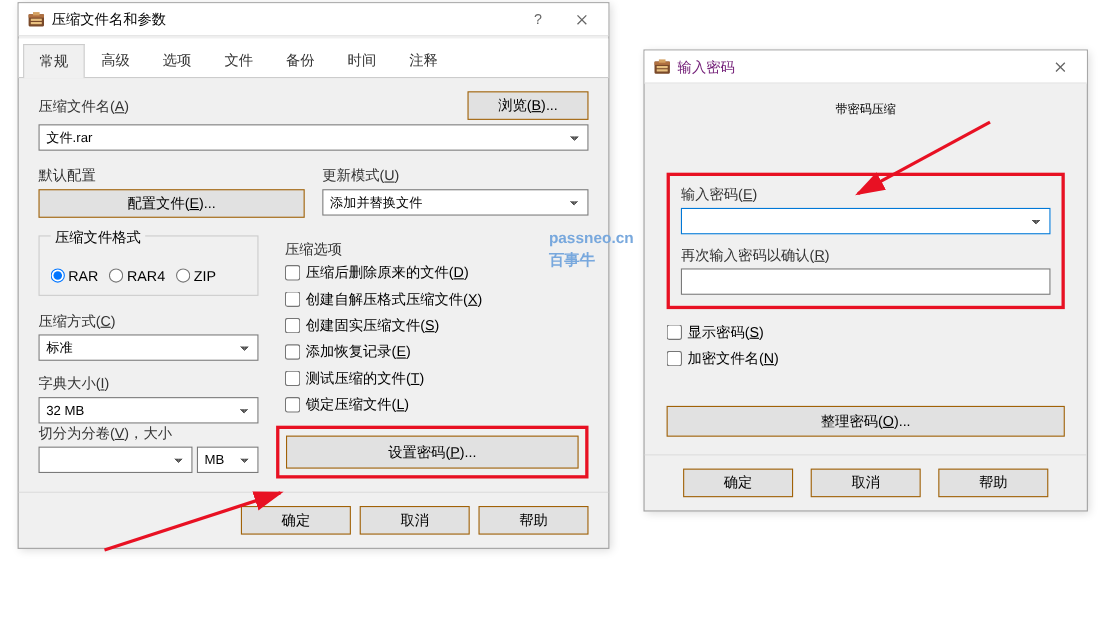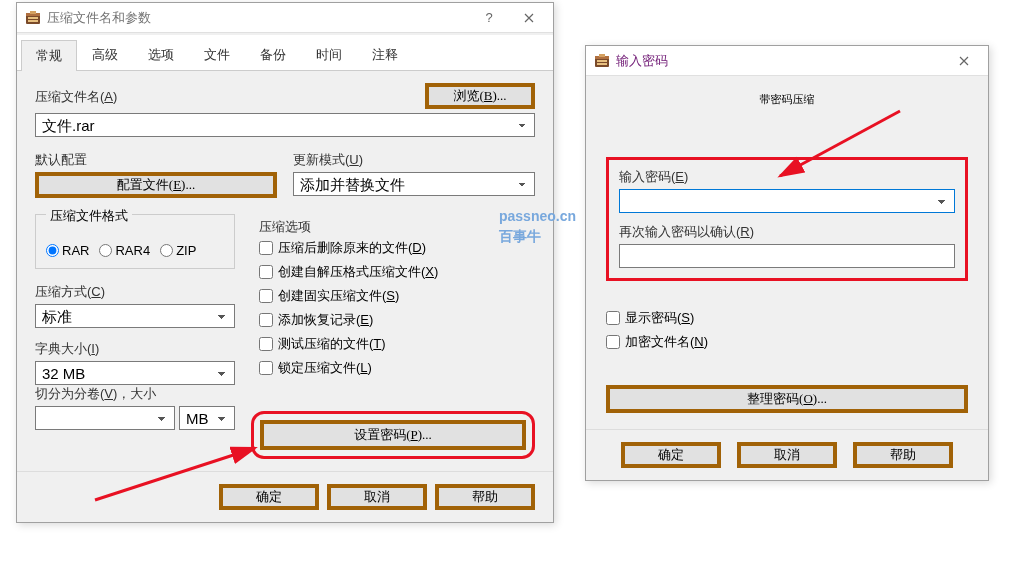--- a/index.html
+++ b/index.html
@@ -1,29 +1,29 @@
 <!DOCTYPE html>
 <html><head>
 <meta charset="utf-8">
 <style>
 * { box-sizing: border-box; margin: 0; padding: 0; }
 body { font-family: "Microsoft YaHei", "Segoe UI", sans-serif; font-size: 13px; background: #fff; position: relative; width: 1009px; height: 565px; }
 .dialog { position: absolute; background: #f0f0f0; border: 1px solid #a0a0a0; box-shadow: 2px 2px 8px rgba(0,0,0,0.15); }
 .titlebar { height: 30px; background: #fff; display: flex; align-items: center; padding: 0 4px 0 8px; border-bottom: 1px solid #e0e0e0; }
 .titlebar-icon { width: 16px; height: 16px; margin-right: 6px; }
-.titlebar-title { flex: 1; color: #737373; font-size: 13px; }
+.titlebar-title { flex: 1; color: #000000; font-size: 13px; }
 .titlebar-btn { width: 40px; height: 28px; display: flex; align-items: center; justify-content: center; color: #666; cursor: pointer; }
 .tabs { display: flex; background: #fff; border-bottom: 1px solid #ccc; padding: 4px 4px 0 4px; margin-top: 2px; }
 .tab { padding: 6px 14px; border: 1px solid transparent; border-bottom: none; cursor: pointer; font-size: 13px; color: #333; }
 .tab.active { background: #f0f0f0; border-color: #ccc; position: relative; top: 1px; }
 .content { padding: 12px 18px; }
 .field-label { font-size: 13px; color: #333; margin-bottom: 3px; display: block; }
-.combo, .text-input { width: 100%; height: 24px; border: 1px solid #7a7a7a; background: #fff; padding: 2px 6px; font-size: 15px; font-family: inherit; }
+.combo, .text-input { width: 100%; height: 24px; border: 1px solid #7a7a7a; background: #fff; padding: 2px 6px; font-size: 12px; font-family: inherit; }
 .combo { appearance: none; background-image: linear-gradient(45deg, transparent 50%, #555 50%), linear-gradient(135deg, #555 50%, transparent 50%); background-position: calc(100% - 12px) 10px, calc(100% - 8px) 10px; background-size: 4px 4px, 4px 4px; background-repeat: no-repeat; padding-right: 22px; }
-.btn { height: 26px; border: 4px solid #a16207; background: #e1e1e1; font-size: 13px; font-family: Liberation Serif, serif; cursor: pointer; padding: 0 12px; }
+.btn { height: 26px; border: 1px solid #a16207; background: #e1e1e1; font-size: 13px; font-family: Liberation Sans, sans-serif; cursor: pointer; padding: 0 12px; }
 .btn.wide { width: 100%; }
 .row { display: flex; gap: 16px; }
 .col { flex: 1; }
 .radio-row { display: flex; gap: 10px; align-items: center; margin-top: 4px; }
 .radio-opt { display: flex; align-items: center; gap: 3px; font-size: 13px; }
 .radio-opt input { margin: 0; }
 .check-row { display: flex; align-items: center; gap: 5px; margin-bottom: 6px; font-size: 13px; }
 .check-row input { margin: 0; width: 14px; height: 14px; }
 .fieldset { border: 1px solid #ccc; padding: 8px 10px 10px 10px; margin-top: 6px; }
 .fieldset-label { position: relative; top: -16px; background: #f0f0f0; padding: 0 4px; display: inline-block; margin-bottom: -10px; }
@@ -137,21 +137,21 @@
             </label>
           <label class="check-row">
               <input type="checkbox" style="">
               <span>测试压缩的文件(<u>T</u>)</span>
             </label>
           <label class="check-row">
               <input type="checkbox" style="">
               <span>锁定压缩文件(<u>L</u>)</span>
             </label>
         </div>
-        <div class="red-box" style="margin-top:34px;border-radius:13px;">
+        <div class="red-box" style="margin-top:10px;">
           <button class="btn wide" style="height:30px">设置密码(<u>P</u>)...</button>
         </div>
       </div>
     </div>
   </div>
   <div style="border-top:1px solid #ddd;"></div>
   <div class="bottom-btns">
     <button class="btn">确定</button>
     <button class="btn">取消</button>
     <button class="btn">帮助</button>
@@ -175,21 +175,21 @@
       </div>
   </div>
   <div class="content" style="padding:16px 20px 8px 20px;">
     <div style="text-align:center; margin-bottom:50px; font-size:11px;">带密码压缩</div>
     <div class="red-box" style="padding:8px 10px 10px 10px;">
       <span class="field-label">输入密码(<u>E</u>)</span>
       <select class="combo pwd-combo"><option></option></select>
       <span class="field-label" style="margin-top:10px">再次输入密码以确认(<u>R</u>)</span>
       <input class="text-input" type="password" style="">
     </div>
-    <div style="margin-top:28px;">
+    <div style="margin-top:12px;">
       <label class="check-row">
           <input type="checkbox" style="">
           <span>显示密码(<u>S</u>)</span>
         </label>
       <label class="check-row">
           <input type="checkbox" style="">
           <span>加密文件名(<u>N</u>)</span>
         </label>
     </div>
     <button class="btn wide" style="margin-top:28px; height:28px;">整理密码(<u>O</u>)...</button>

